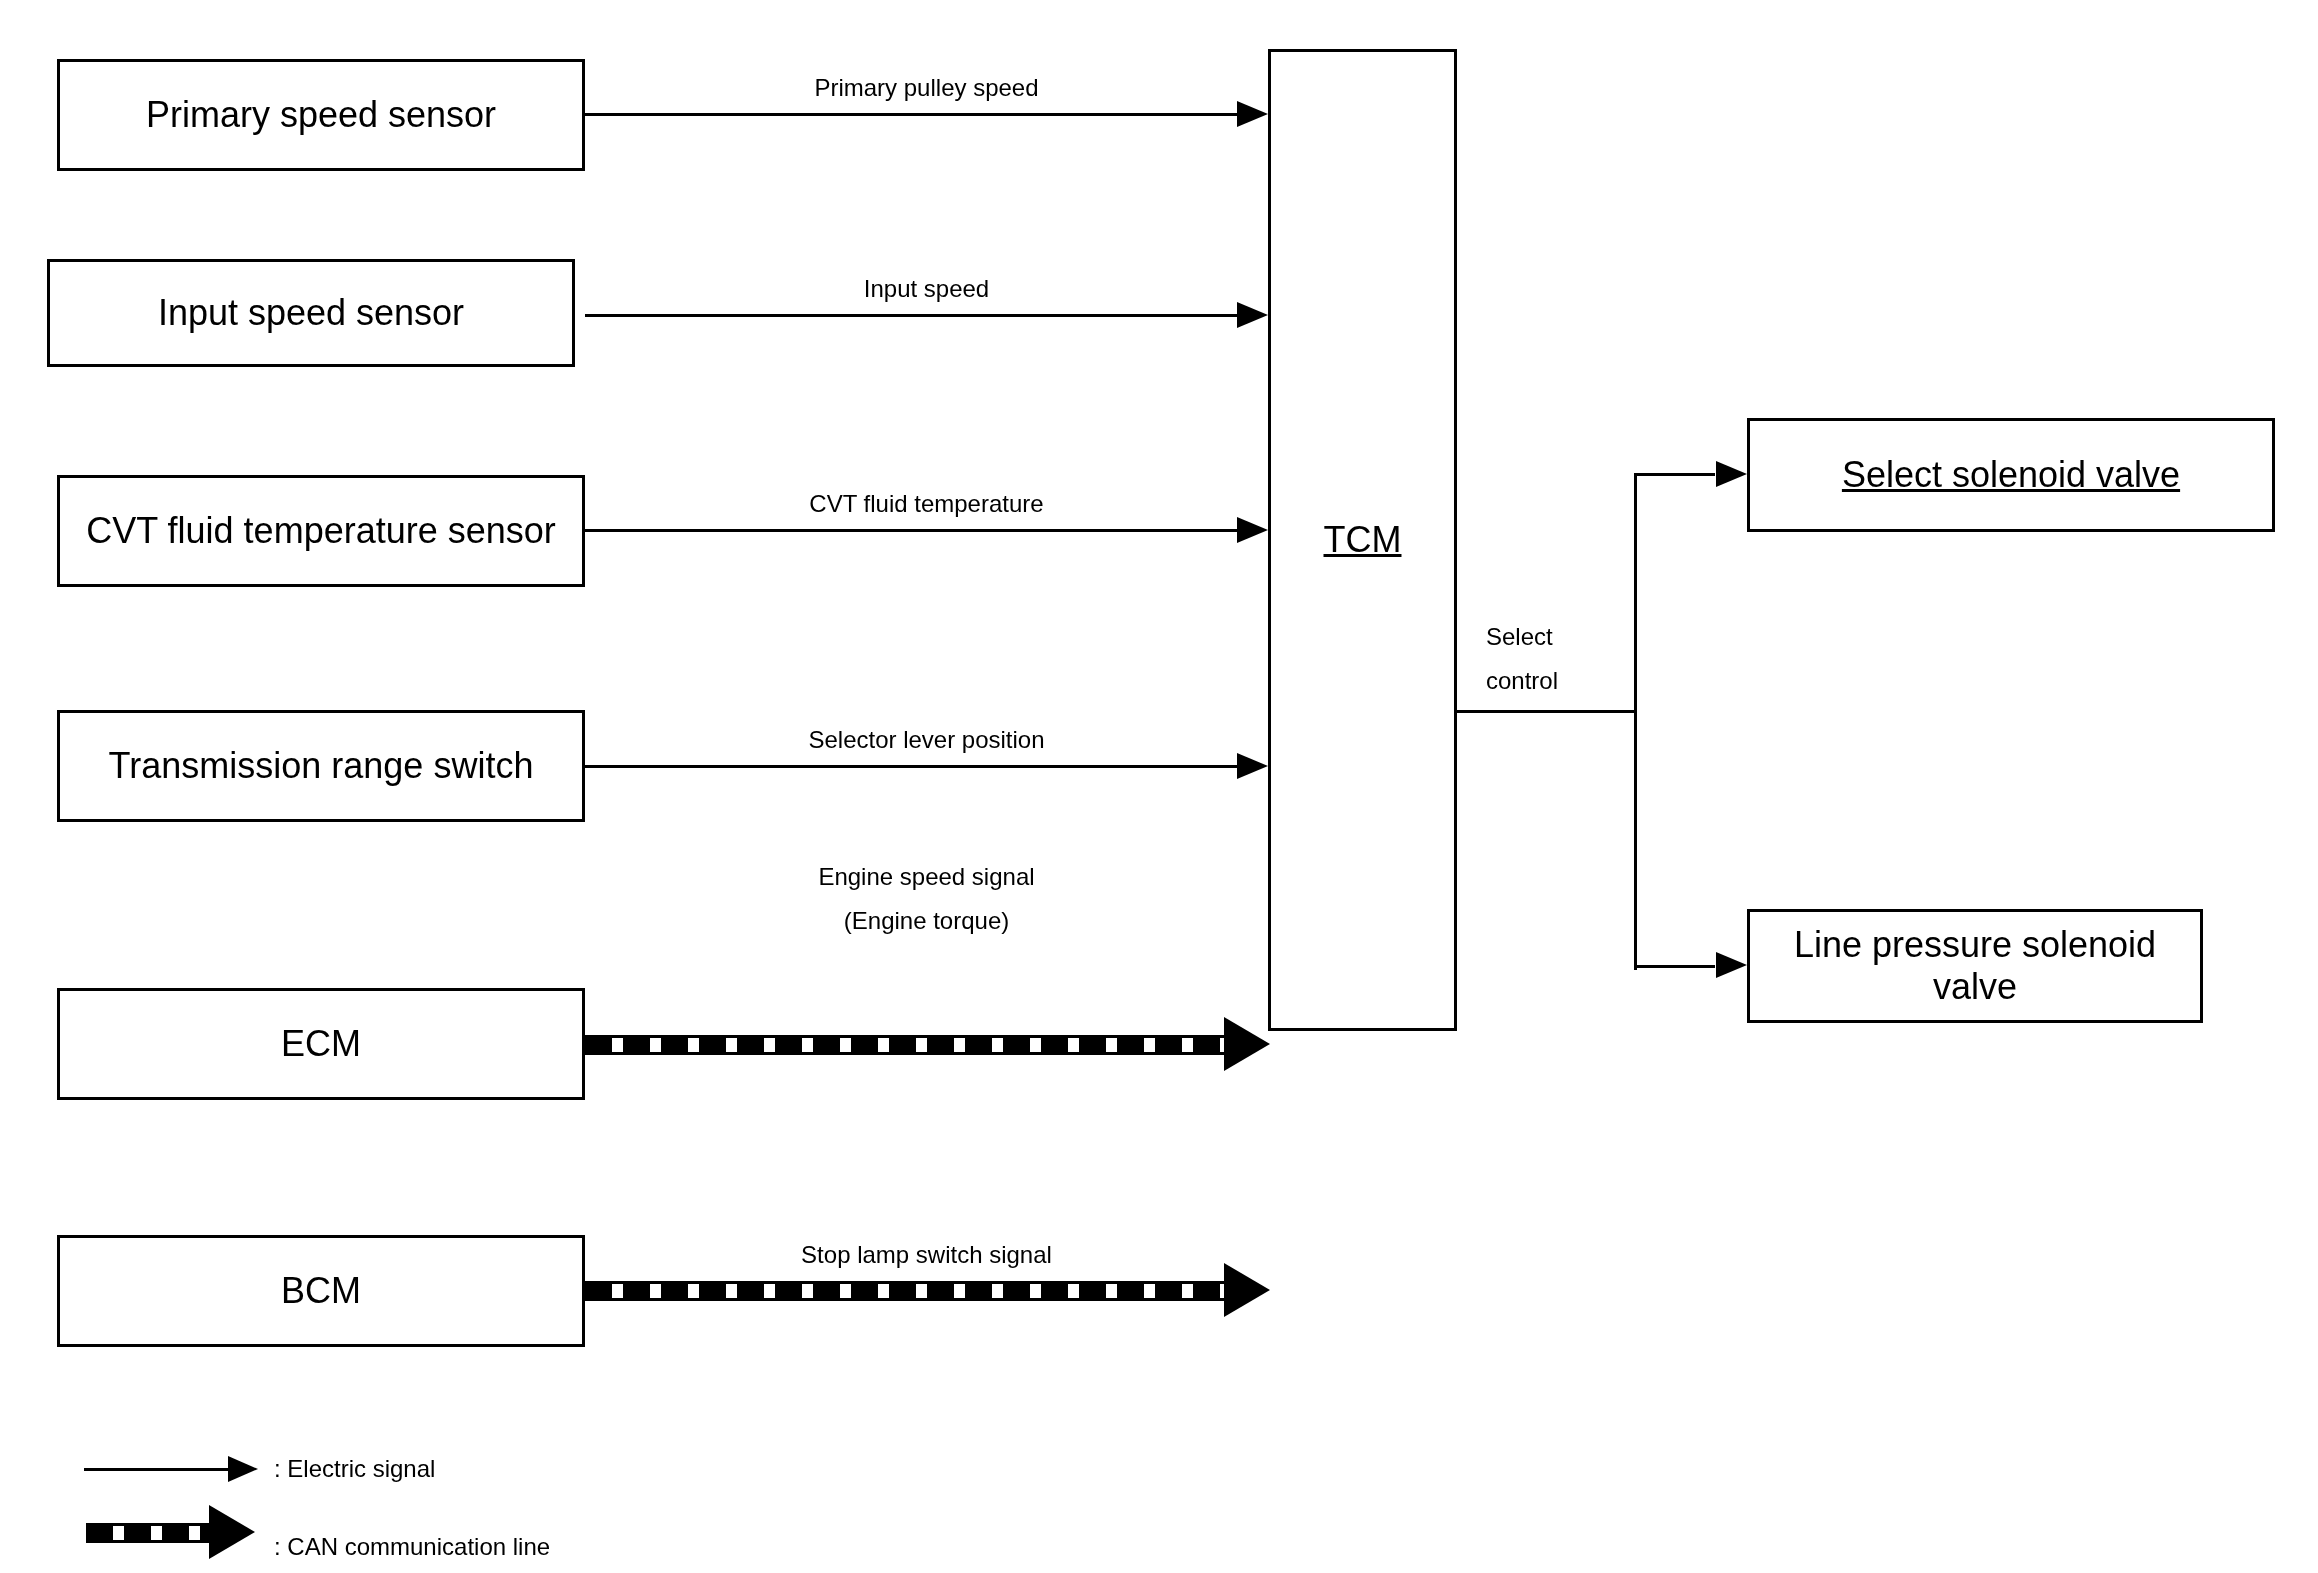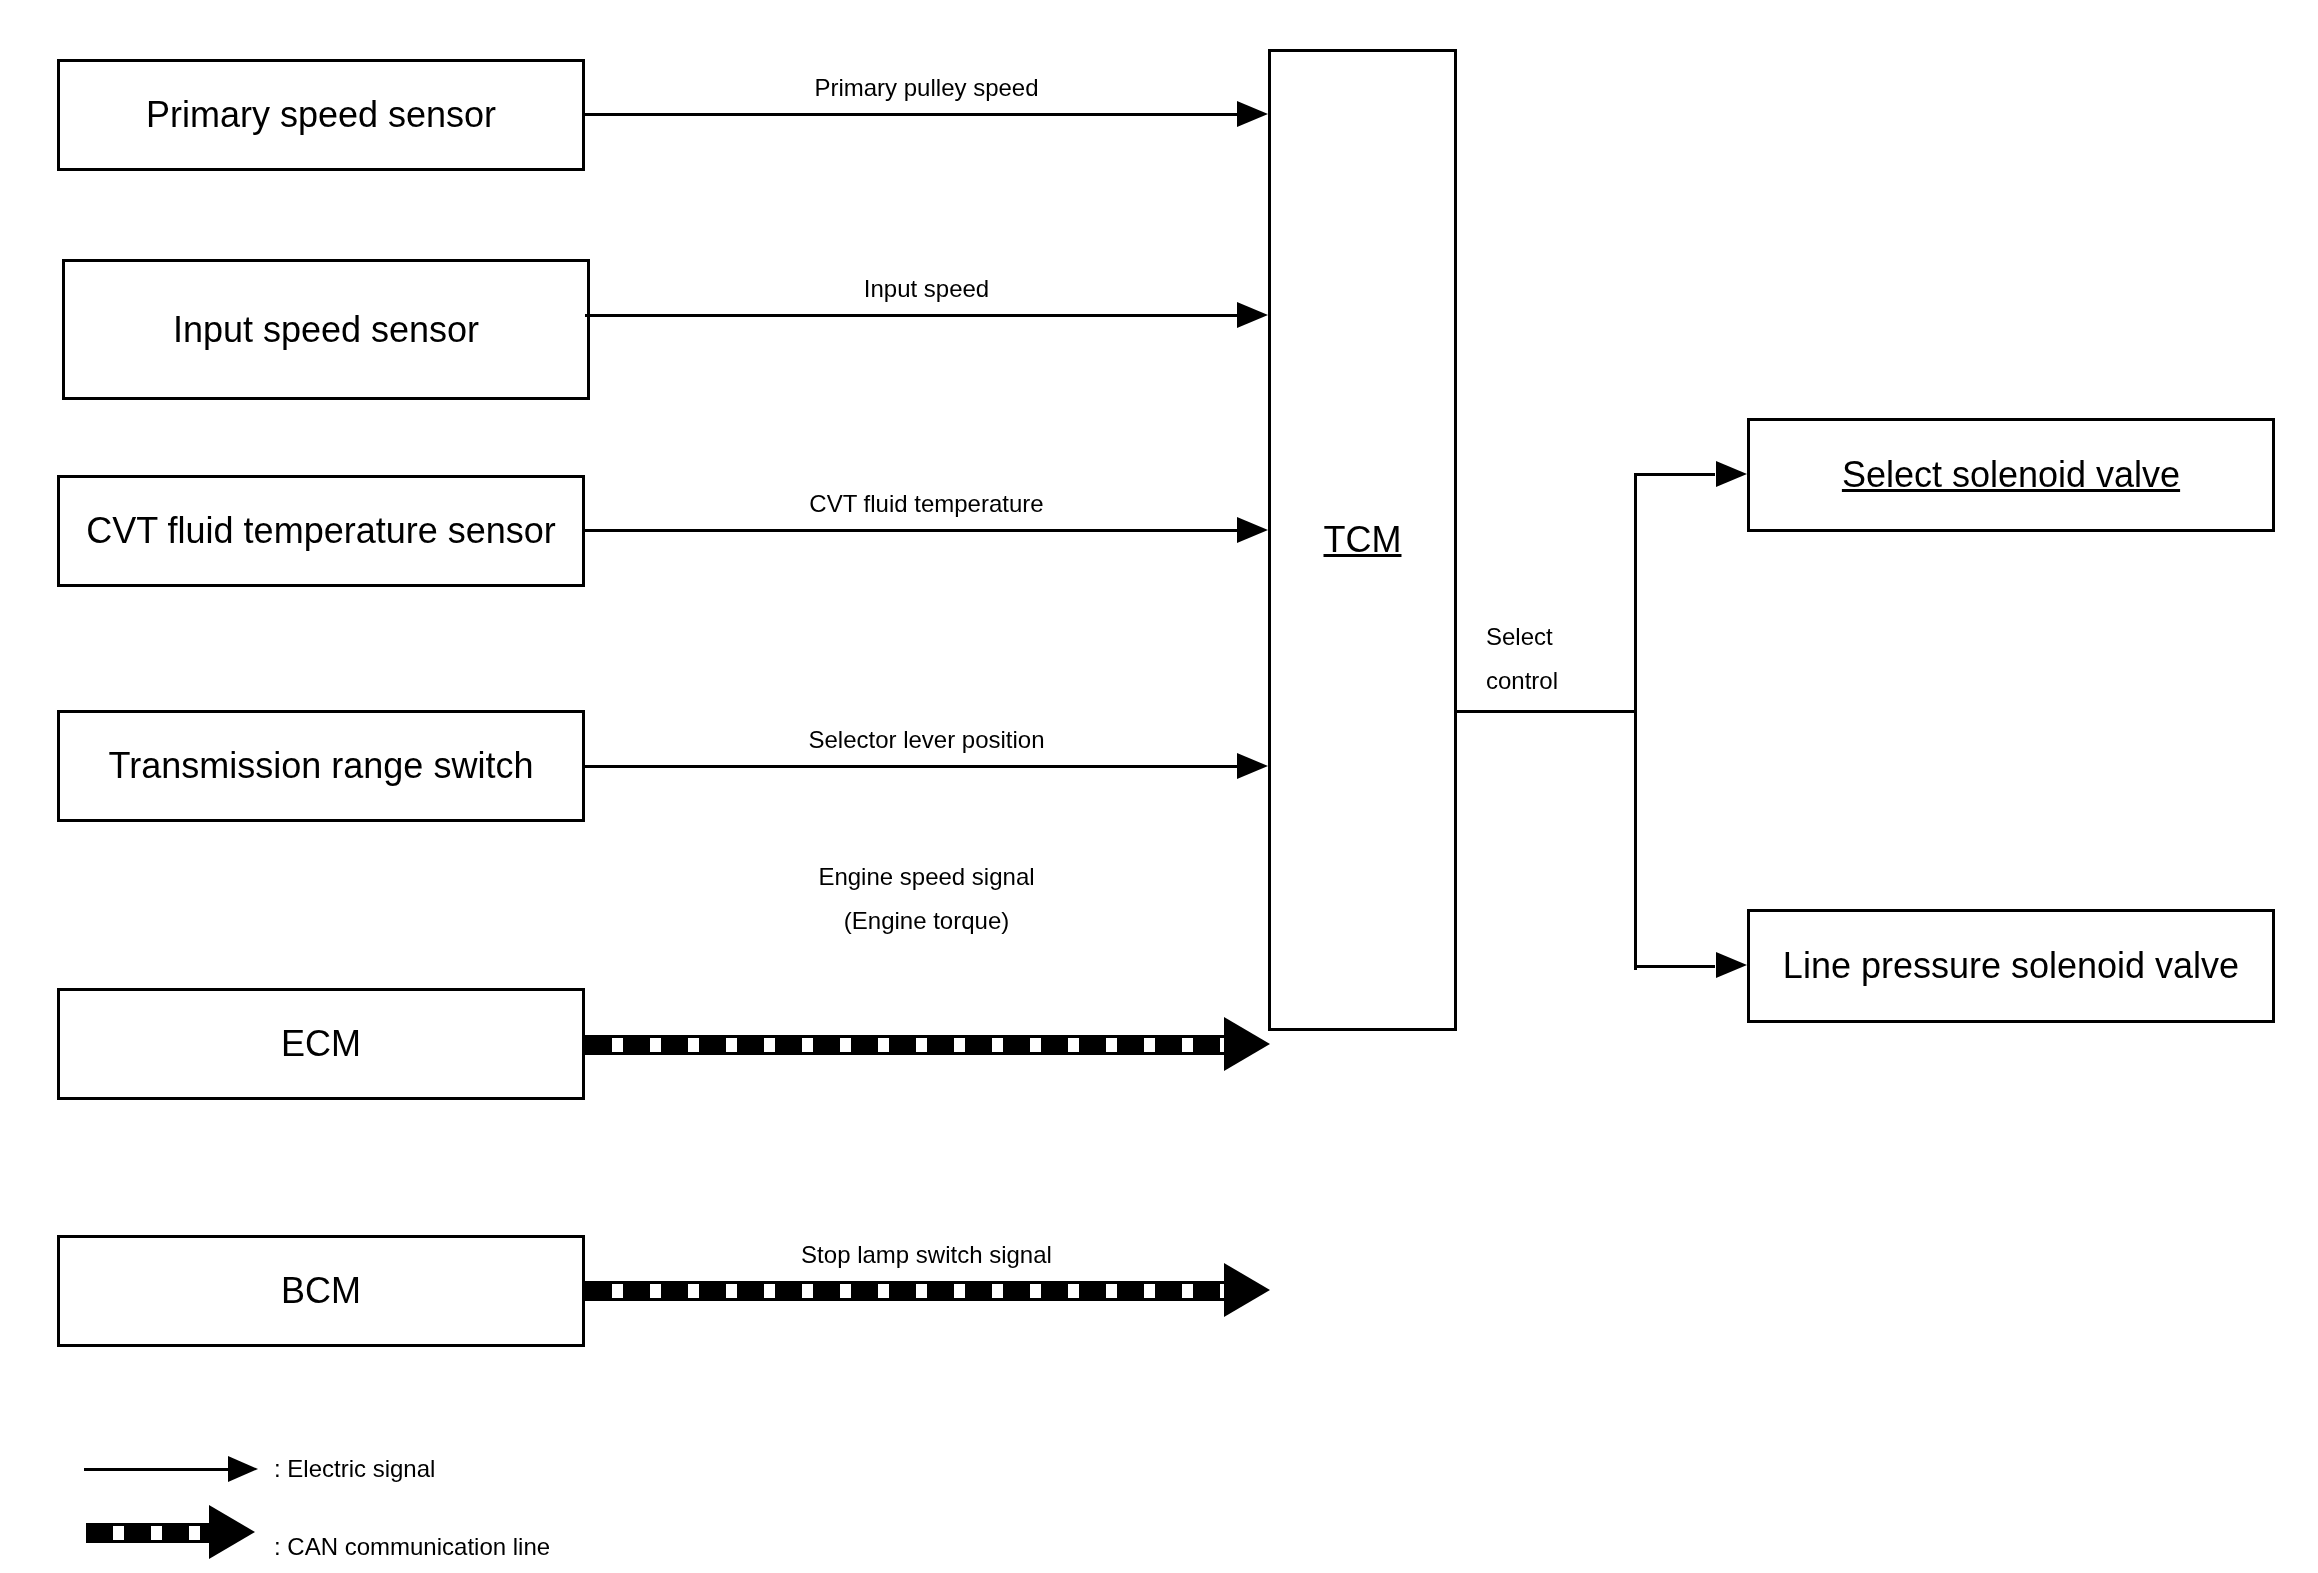--- a/index.html
+++ b/index.html
@@ -34,21 +34,21 @@
     position:absolute;left:0;right:0;top:2.9px;height:13.8px;
     background:repeating-linear-gradient(90deg, transparent 0 27.5px, #fff 27.5px 38px);
   }
   .multiline div{line-height:44px;}
 </style>
 </head>
 <body>
 
 <div class="box" style="left:57px;top:59px;width:528px;height:112px;">Primary speed sensor</div>
 
-<div class="box" style="left:62px;top:259px;width:528px;height:141px;">Input speed sensor</div>
+<div class="box" style="left:47px;top:259px;width:528px;height:108px;">Input speed sensor</div>
 
 <div class="box" style="left:57px;top:475px;width:528px;height:112px;">CVT fluid temperature sensor</div>
 
 <div class="box" style="left:57px;top:710px;width:528px;height:112px;">Transmission range switch</div>
 
 <div class="box" style="left:57px;top:988px;width:528px;height:112px;">ECM</div>
 
 <div class="box" style="left:57px;top:1235px;width:528px;height:112px;">BCM</div>
 
 <div class="box" style="left:1268px;top:49px;width:189px;height:982px;text-decoration:underline;">TCM</div>
@@ -93,21 +93,21 @@
 <div class="vline" style="left:1634px;top:473px;height:497px;"></div>
 
 <div class="hline" style="left:1634px;top:473px;width:81px;"></div>
 <div class="ah-sm" style="left:1716px;top:461px;"></div>
 
 <div class="hline" style="left:1634px;top:965px;width:81px;"></div>
 <div class="ah-sm" style="left:1716px;top:952px;"></div>
 
 <div class="box" style="left:1747px;top:418px;width:528px;height:114px;text-decoration:underline;">Select solenoid valve</div>
 
-<div class="box" style="left:1747px;top:909px;width:528px;height:114px;">Line pressure solenoid valve</div>
+<div class="box" style="left:1747px;top:909px;width:456px;height:114px;">Line pressure solenoid valve</div>
 
 <div>
 
   <div class="hline" style="left:84px;top:1468px;width:146px;"></div>
   <div class="ah-sm" style="left:228px;top:1456px;border-top-width:13px;border-bottom-width:13px;border-left-width:30px;"></div>
   <div class="lbl" style="left:274px;top:1446px;line-height:46px;">: Electric signal</div>
 
   <div class="canbar" style="left:86px;top:1523px;width:123px;">
     <div class="dashes"></div>
   </div>

